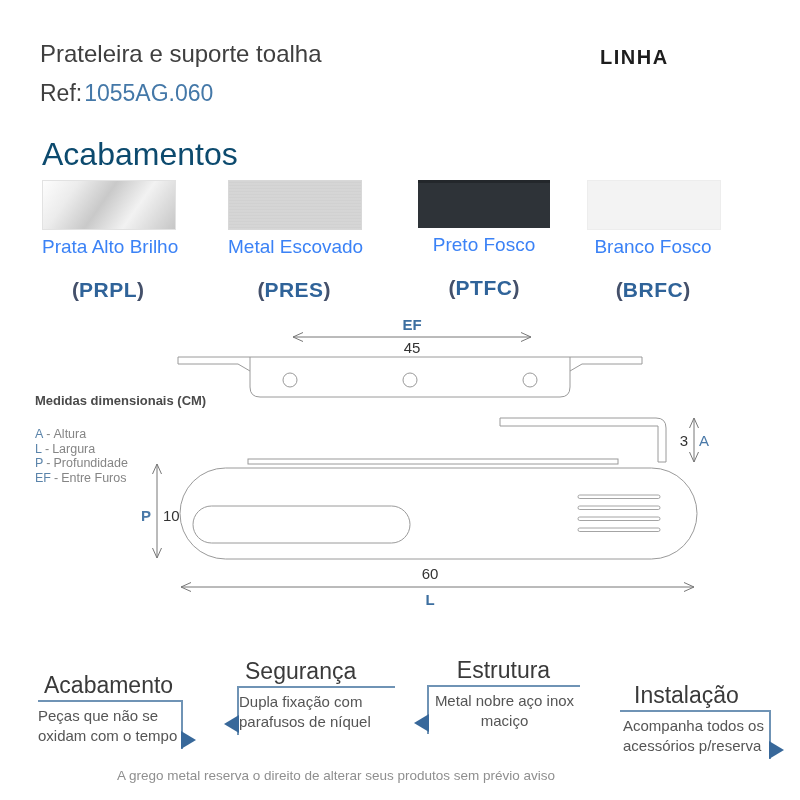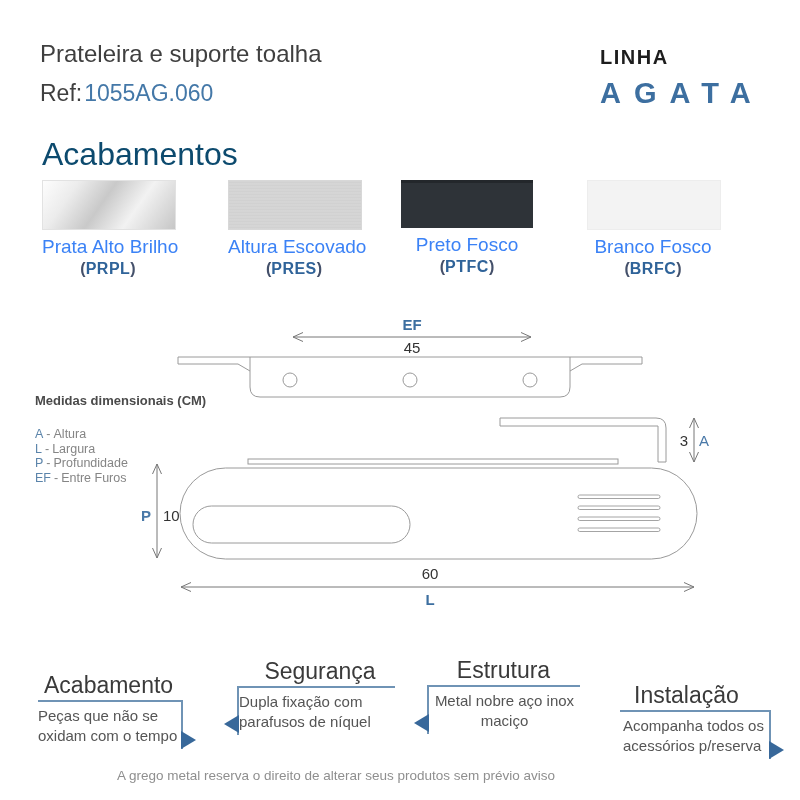--- a/index.html
+++ b/index.html
@@ -11,36 +11,36 @@
   .product-title{position:absolute;left:40px;top:40px;font-size:24px;font-weight:400;color:#3f3f3f;margin:0;}
   .ref-line{position:absolute;left:40px;top:80px;font-size:23px;}
   .ref-label{color:#3f3f3f;}
   .ref-value{color:var(--ref-blue,#4478a8);margin-left:2px;}
   .line-head{position:absolute;left:600px;top:46px;width:180px;}
   .line-label{font-size:20px;font-weight:700;letter-spacing:1.5px;color:#1d1d1d;}
   .line-name{margin-top:8px;font-size:29px;font-weight:600;letter-spacing:13px;color:var(--accent-blue,#3d6fa0);}
   
   .finishes-title{position:absolute;left:42px;top:136px;font-size:32px;font-weight:400;color:#0c4a6e;margin:0;}
   .finish{position:absolute;top:180px;width:132px;text-align:center;}
-  .finish.f0{left:42px;} .finish.f1{left:228px;} .finish.f2{left:401px;} .finish.f3{left:587px;}
+  .finish.f0{left:42px;} .finish.f1{left:228px;} .finish.f2{left:418px;} .finish.f3{left:587px;}
   .swatch{width:132px;height:48px;}
   .swatch.gloss{
     background:linear-gradient(125deg,#fdfdfd 0%,#ececec 22%,#c9c9c9 45%,#f2f2f2 68%,#c6c6c6 100%);
     border:1px solid #e2e2e2;
   }
   .swatch.brushed{
     background:
       repeating-linear-gradient(0deg,#e7e7e7 0px,#c4c4c4 1px,#dedede 2px,#cccccc 3px),
       linear-gradient(90deg,#cfcfcf,#e2e2e2 50%,#c8c8c8);
     border:1px solid #d8d8d8;
   }
   .swatch.matte-black{background:var(--swatch-preto-fosco,#2e3338);border-top:3px solid #23272b;height:45px;}
   .swatch.matte-white{background:var(--swatch-branco-fosco,#f3f3f3);border:1px solid #ededed;}
   .fname{margin-top:6px;font-size:19px;color:#3b82f6;white-space:nowrap;}
-  .fcode{margin-top:2px;font-size:16px;}
+  .fcode{margin-top:20px;font-size:21px;}
   .fcode .paren{color:#44506a;font-weight:700;}
   .fcode .code{color:var(--code-blue,#2f6399);font-weight:700;letter-spacing:.5px;}
   
   .drawing{position:absolute;left:0;top:295px;width:800px;height:330px;}
   .drawing text{font-family:"Liberation Sans","DejaVu Sans",sans-serif;}
   .legend{position:absolute;left:35px;top:393px;font-size:12.5px;}
   .legend-title{font-size:13px;font-weight:700;color:#4a4a4a;margin-bottom:19px;}
   .lg-item{line-height:14.5px;color:#858585;}
   .lg-key{color:var(--legend-key-blue,#5b84aa);}
   .lg-sep{margin:0 3px;color:#858585;}
@@ -50,52 +50,51 @@
   .f-body{position:relative;font-size:15px;color:#555555;line-height:20px;padding-top:4px;padding-bottom:3px;}
   .f-right .f-body{border-top:2px solid var(--feature-line-blue,#6f93b5);border-right:2px solid var(--feature-line-blue,#6f93b5);}
   .f-left  .f-body{border-top:2px solid var(--feature-line-blue,#6f93b5);border-left:2px solid var(--feature-line-blue,#6f93b5);}
   .f-line{white-space:nowrap;}
   .tri{position:absolute;width:0;height:0;}
   .tri-right{right:-15px;bottom:0;border-top:9px solid transparent;border-bottom:9px solid transparent;border-left:15px solid var(--feature-arrow-blue,#38689a);}
   .tri-left{left:-15px;bottom:2px;border-top:9px solid transparent;border-bottom:9px solid transparent;border-right:15px solid var(--feature-arrow-blue,#38689a);}
   .feat-1{left:38px;top:672px;width:145px;}
   .feat-1 .f-title{padding-left:6px;}
   .feat-2{left:237px;top:658px;width:158px;}
-  .feat-2 .f-title{padding-left:8px;text-align:center;}
+  .feat-2 .f-title{padding-left:8px;}
   .feat-3{left:427px;top:657px;width:153px;text-align:center;}
   .feat-4{left:620px;top:682px;width:151px;}
   .feat-4 .f-title{padding-left:14px;}
   .feat-4 .f-body{padding-left:3px;}
   
   .disclaimer{position:absolute;left:0;top:768px;width:672px;text-align:center;font-size:13.5px;color:#8f8f8f;}
 </style>
 </head>
 <body>
 
 <div class="page">
 
   <h1 class="product-title">Prateleira e suporte toalha</h1>
   <div class="ref-line">
     <span class="ref-label">Ref:</span><span class="ref-value">1055AG.060</span>
   </div>
   <div class="line-head">
     <div class="line-label">LINHA</div>
-    <div class="line-name">AGATA</div>
   </div>
 
   <h2 class="finishes-title">Acabamentos</h2>
 
   <div class="finish f0">
     <div class="swatch gloss"></div>
     <div class="fname">Prata Alto Brilho</div>
     <div class="fcode"><span class="paren">(</span><span class="code">PRPL</span><span class="paren">)</span></div>
   </div>
   <div class="finish f1">
     <div class="swatch brushed"></div>
-    <div class="fname">Altura Escovado</div>
+    <div class="fname">Metal Escovado</div>
     <div class="fcode"><span class="paren">(</span><span class="code">PRES</span><span class="paren">)</span></div>
   </div>
   <div class="finish f2">
     <div class="swatch matte-black"></div>
     <div class="fname">Preto Fosco</div>
     <div class="fcode"><span class="paren">(</span><span class="code">PTFC</span><span class="paren">)</span></div>
   </div>
   <div class="finish f3">
     <div class="swatch matte-white"></div>
     <div class="fname">Branco Fosco</div>

